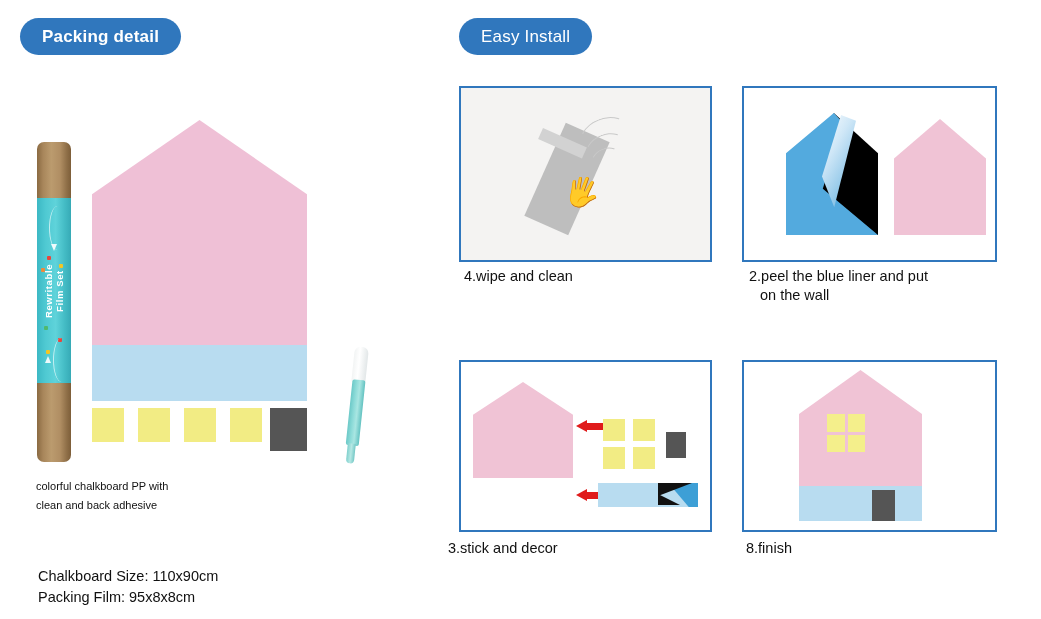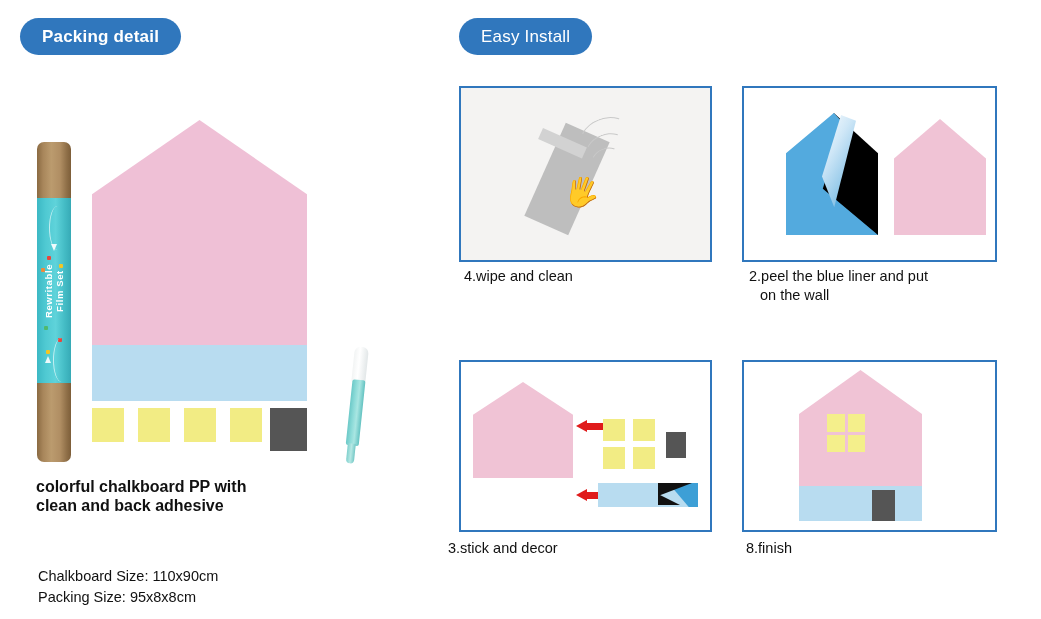--- a/index.html
+++ b/index.html
@@ -152,24 +152,23 @@
   .pen-tip {
     position: absolute;
     left: 3px; top: 97px;
     width: 8px; height: 20px;
     background: linear-gradient(90deg,#7fd0cd 0%, #b6e8e4 50%, #74c8c6 100%);
     border-radius: 0 0 4px 4px;
   }
 
   .caption {
     position: absolute;
-    font-size: 16px;
+    font-size: 11px;
     color: #111111;
     line-height: 19px;
-    font-weight: bold;
   }
   #caption-product { left: 36px; top: 477px; width: 250px; }
   #spec-block { left: 38px; top: 566px; width: 280px; font-size: 14.5px; line-height: 21px; color: #111; position: absolute; }
 
   
   .panel {
     position: absolute;
     border: 2px solid #3077bd;
     box-sizing: border-box;
     overflow: hidden;
@@ -353,21 +352,21 @@
     <div class="pen-body"></div>
     <div class="pen-tip"></div>
   </div>
 
   <div class="caption" id="caption-product">
     <span>colorful chalkboard PP with</span><br>
     <span>clean and back adhesive</span>
   </div>
   <div id="spec-block">
     <span>Chalkboard Size: 110x90cm</span><br>
-    <span>Packing Size: 95x8x8cm</span>
+    <span>Packing Film: 95x8x8cm</span>
   </div>
 
   <div class="panel" id="panel-1">
     <div class="cloth"></div>
     <div class="cloth-fold"></div>
     <div class="hand">🖐</div>
     <div class="arc" style="left:118px; top:30px; width:52px; height:40px; transform:rotate(-22deg);"></div>
     <div class="arc" style="left:124px; top:46px; width:42px; height:32px; transform:rotate(-22deg);"></div>
     <div class="arc" style="left:130px; top:60px; width:30px; height:24px; transform:rotate(-22deg);"></div>
   </div>

